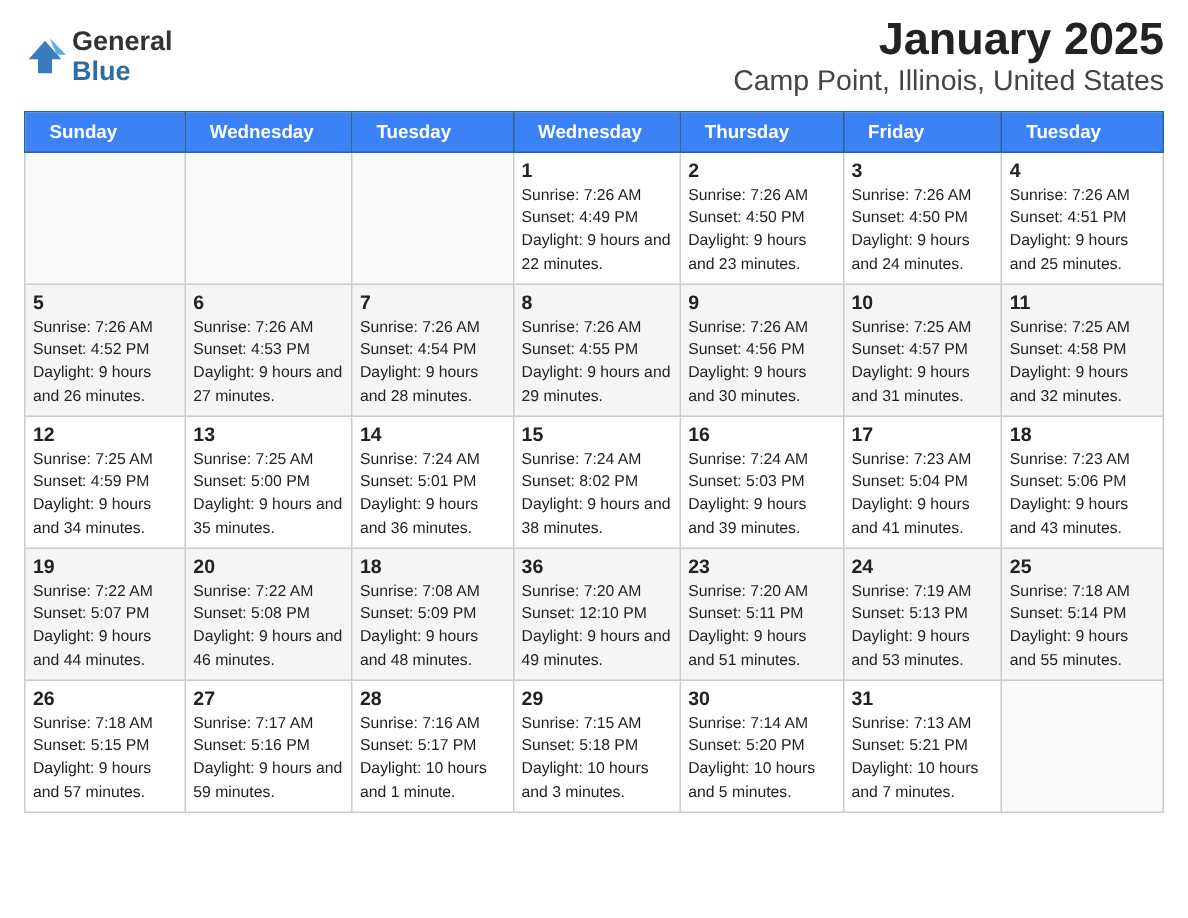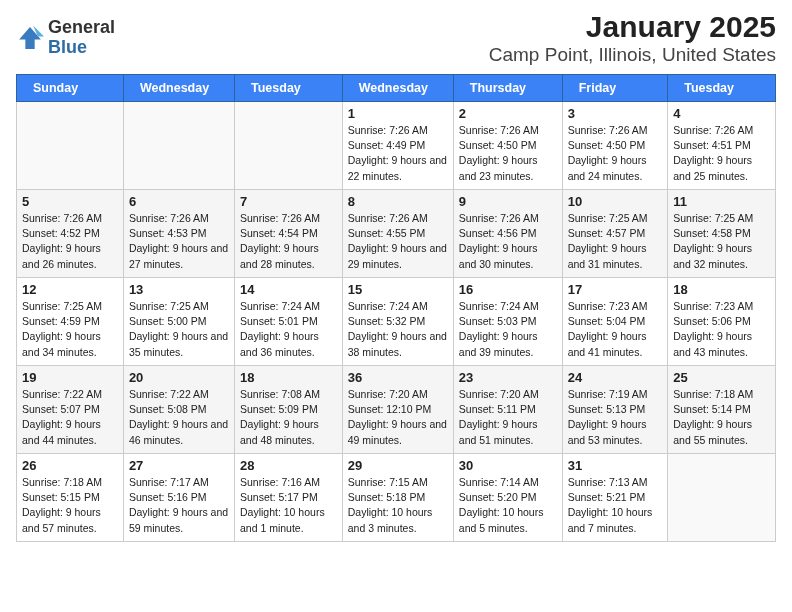--- a/index.html
+++ b/index.html
@@ -215,21 +215,21 @@
           </td>
           <td>
             <span class="day-number">14</span>
             <div class="day-info">Sunrise: 7:24 AM
 Sunset: 5:01 PM
 Daylight: 9 hours and 36 minutes.</div>
           </td>
           <td>
             <span class="day-number">15</span>
             <div class="day-info">Sunrise: 7:24 AM
-Sunset: 5:32 PM
+Sunset: 8:02 PM
 Daylight: 9 hours and 38 minutes.</div>
           </td>
           <td>
             <span class="day-number">16</span>
             <div class="day-info">Sunrise: 7:24 AM
 Sunset: 5:03 PM
 Daylight: 9 hours and 39 minutes.</div>
           </td>
           <td>
             <span class="day-number">17</span>

